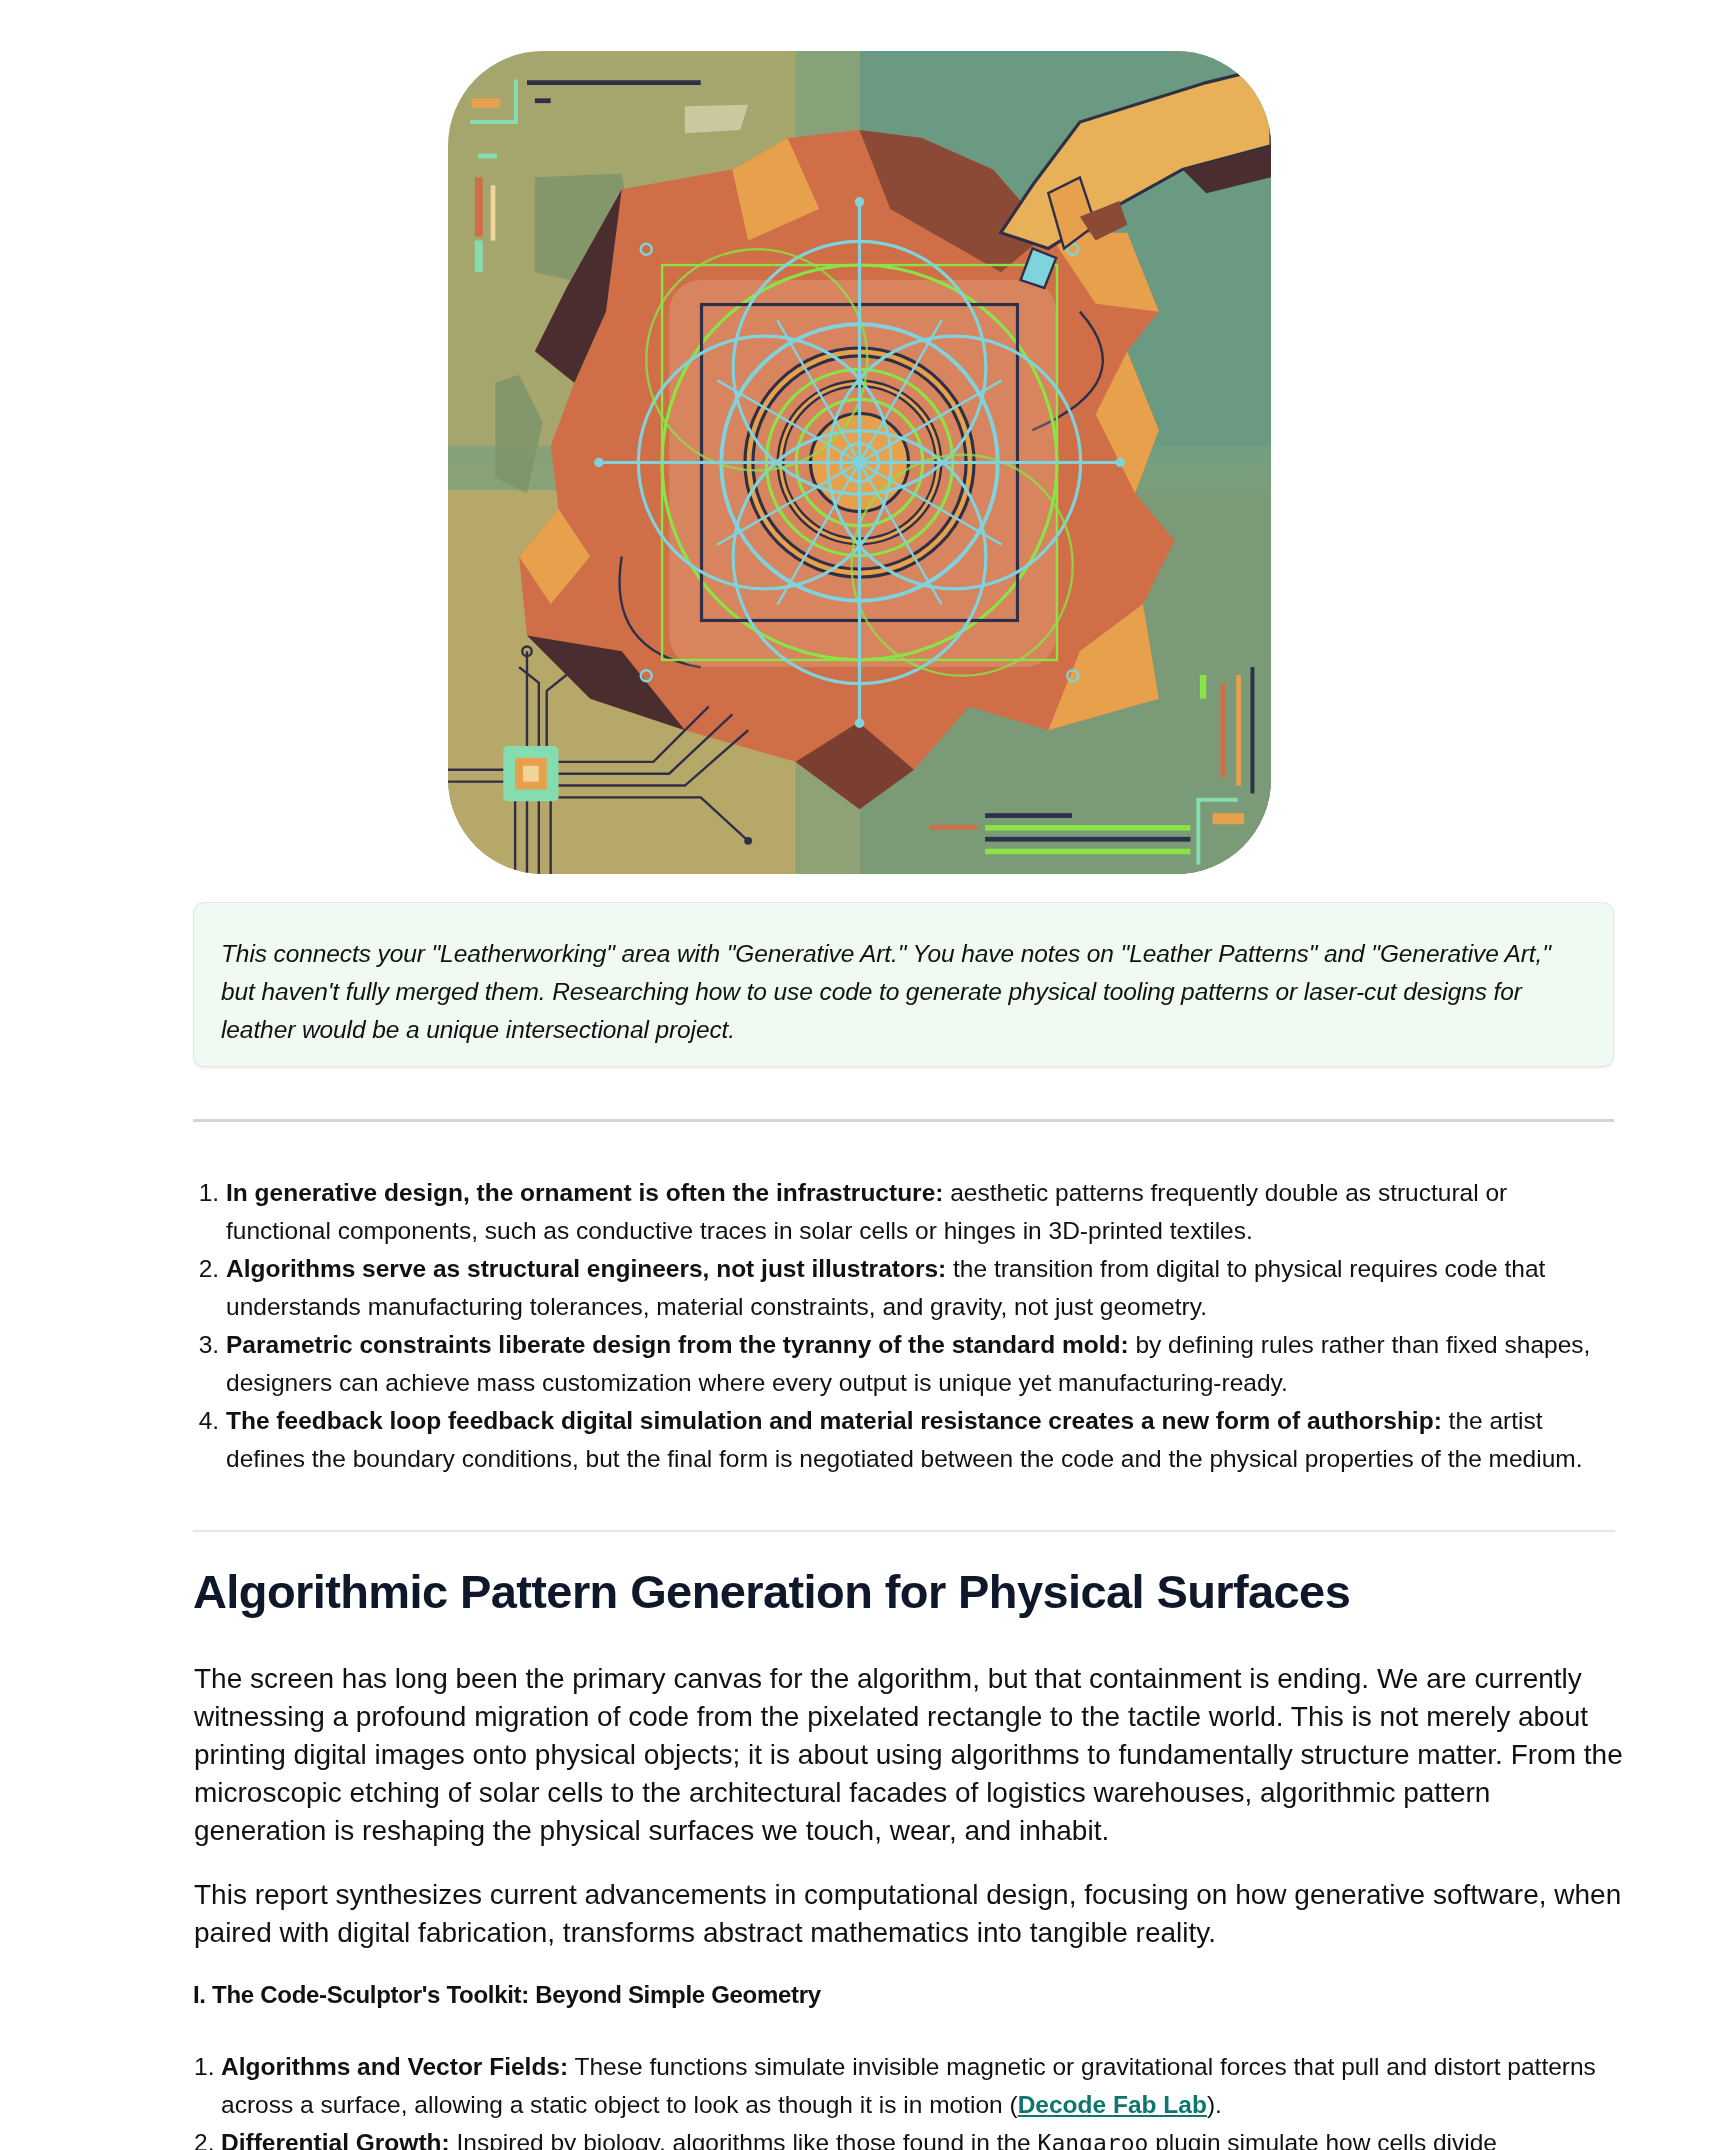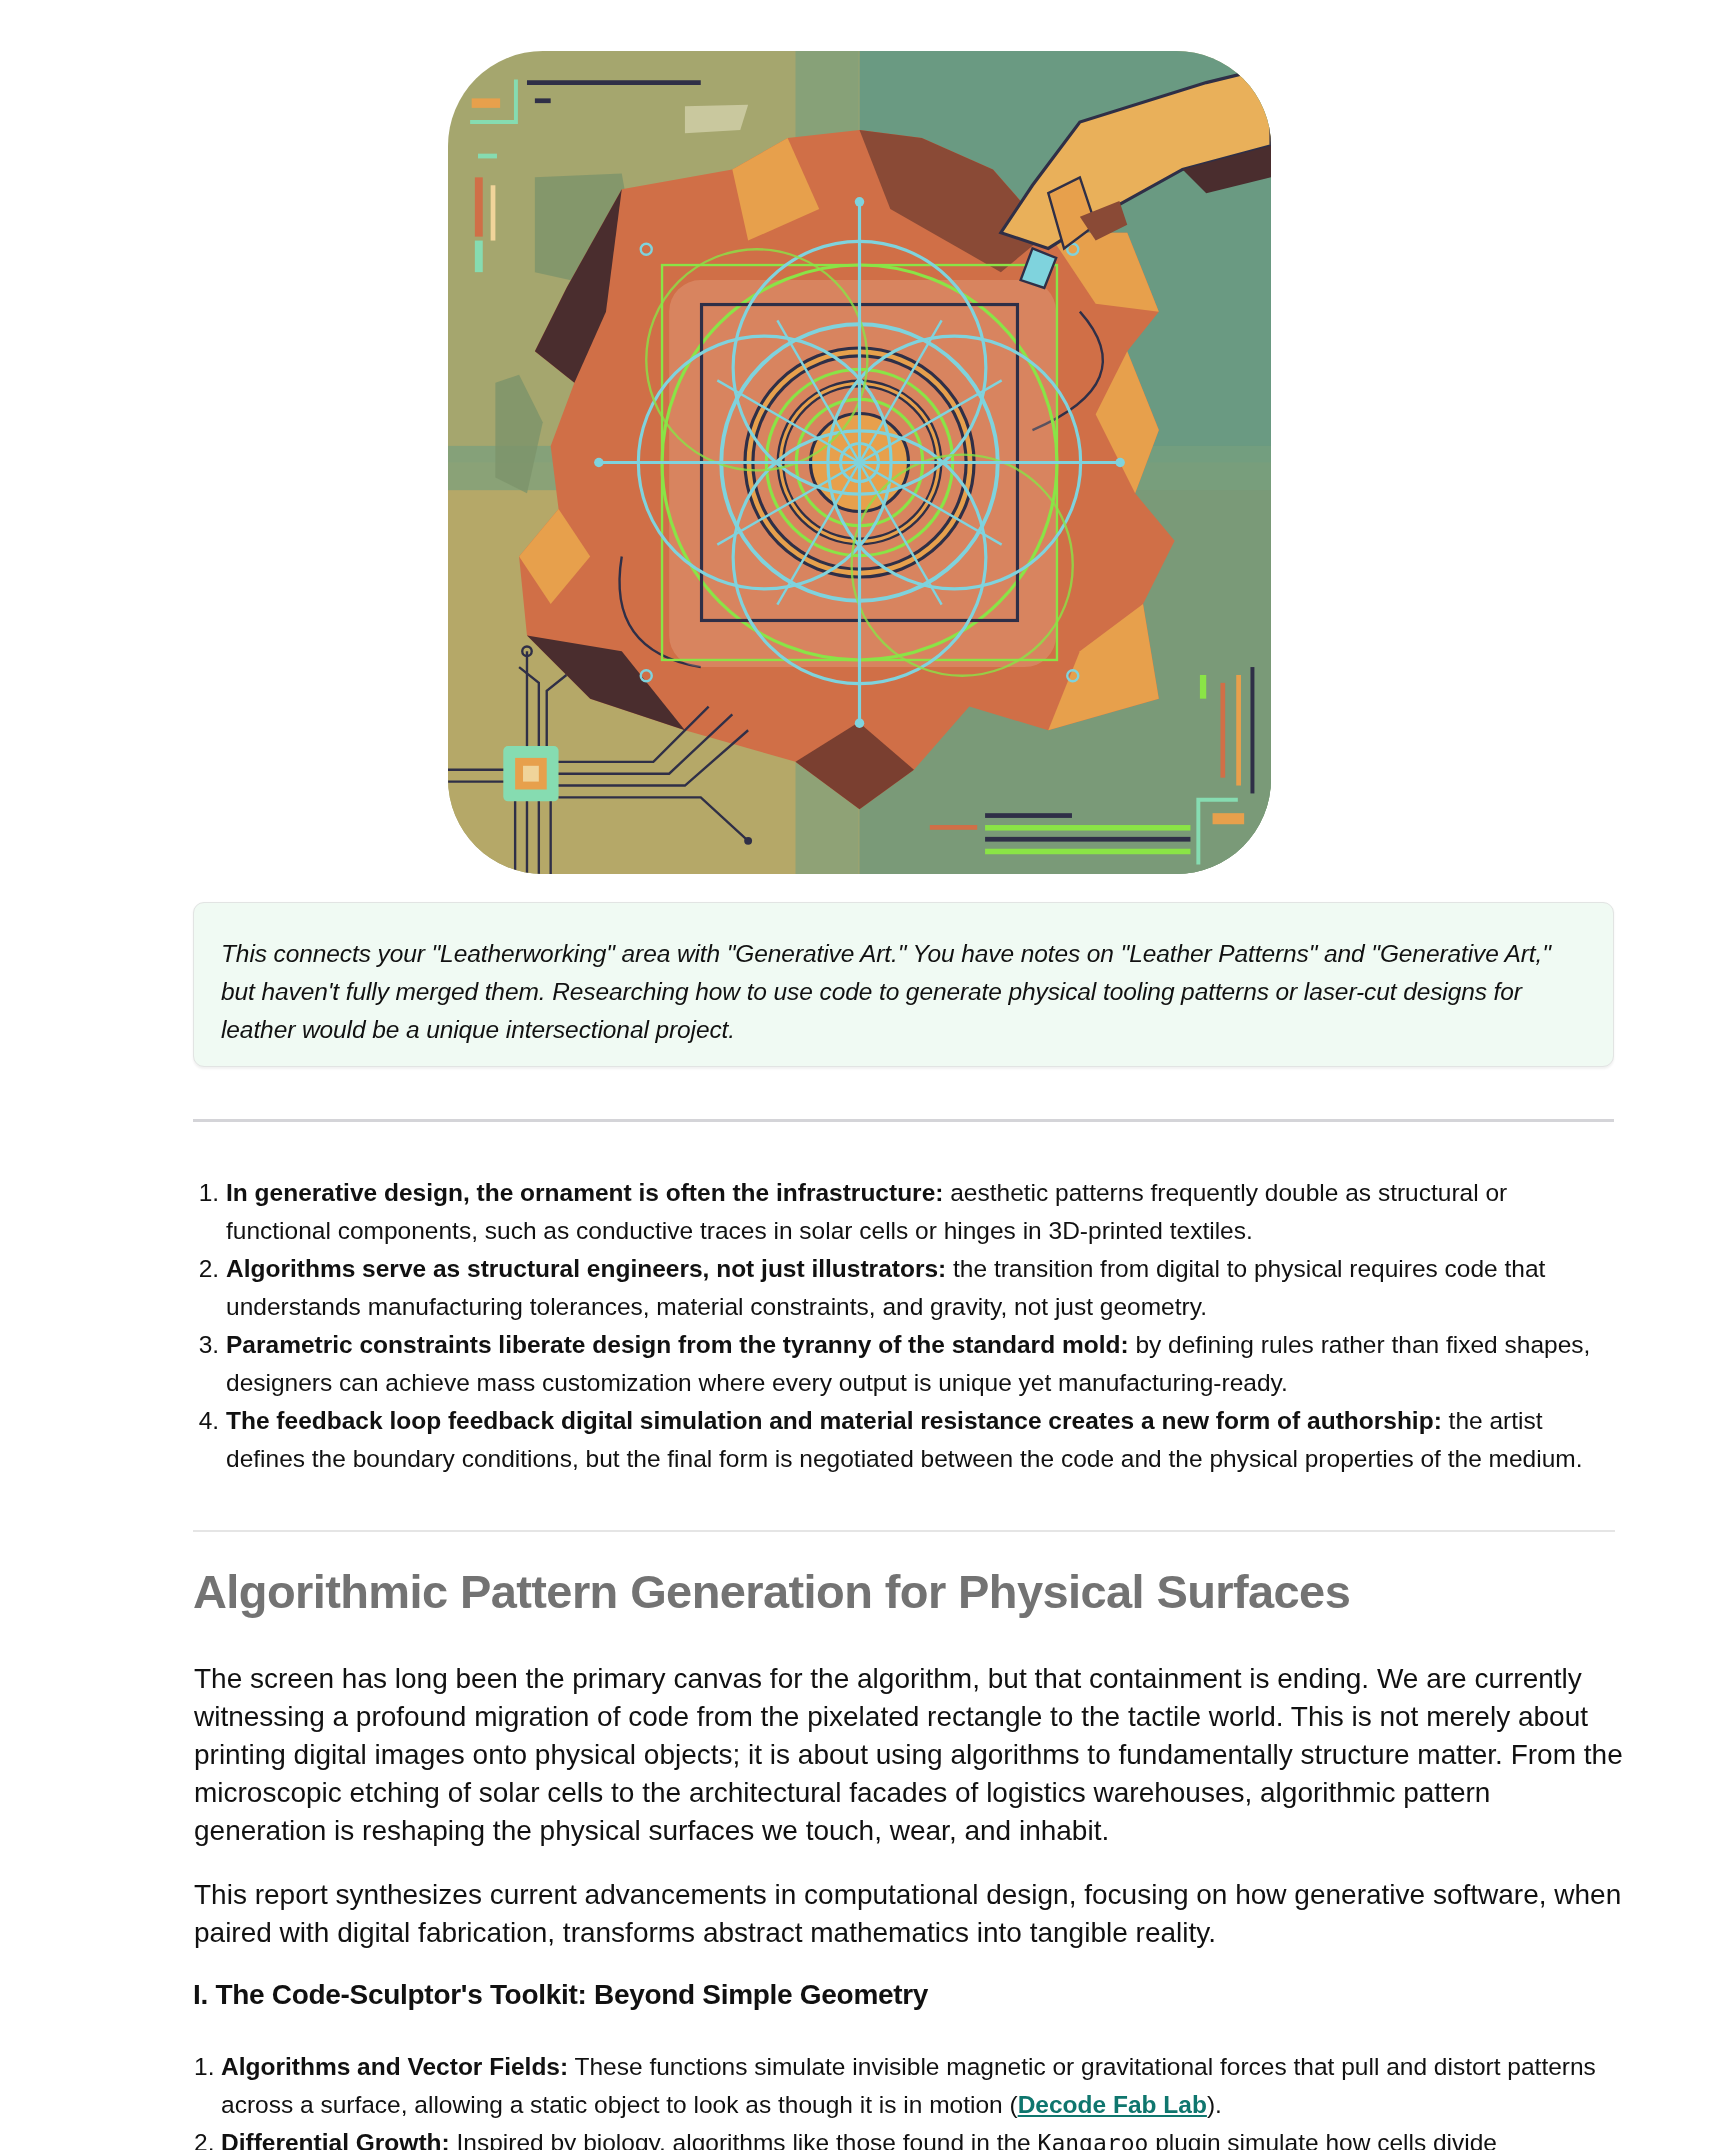--- a/index.html
+++ b/index.html
@@ -33,28 +33,28 @@
     .list li { position: relative; padding-left: 32px; }
     .list li .num { position: absolute; left: 4.7px; top: 0; }
     .list2 li { padding-left: 27px; }
     .list2 li .num { left: 0; }
     b, .bold { font-weight: 700; }
 
     .list1 { top: 1174px; }
 
     h1 {
       position: absolute; left: 193px; top: 1560px; margin: 0;
-      font-size: 47px; font-weight: 700; letter-spacing: -0.6px; line-height: 63px; color: #737373;
+      font-size: 47px; font-weight: 700; letter-spacing: -0.6px; line-height: 63px; color: #0f172a;
     }
     .para { position: absolute; left: 194px; width: 1430px; margin: 0; font-size: 28px; line-height: 38px; }
     .p1 { top: 1660px; }
     .p2 { top: 1876px; }
     h2 {
       position: absolute; left: 193px; top: 1973px; margin: 0;
-      font-size: 28px; font-weight: 700; letter-spacing: -0.3px; line-height: 43px;
+      font-size: 24px; font-weight: 700; letter-spacing: -0.3px; line-height: 43px;
     }
     .list2 { top: 2048px; }
     a.link { color: #0f766e; text-decoration: underline; font-weight: bold; }
     code.mono { font-family: "DejaVu Sans Mono", "Liberation Mono", monospace; font-size: 23px; }
   </style>
 </head>
 <body>
 
 <div class="hero">
   <svg viewBox="0 0 1042 1042" xmlns="http://www.w3.org/2000/svg">

